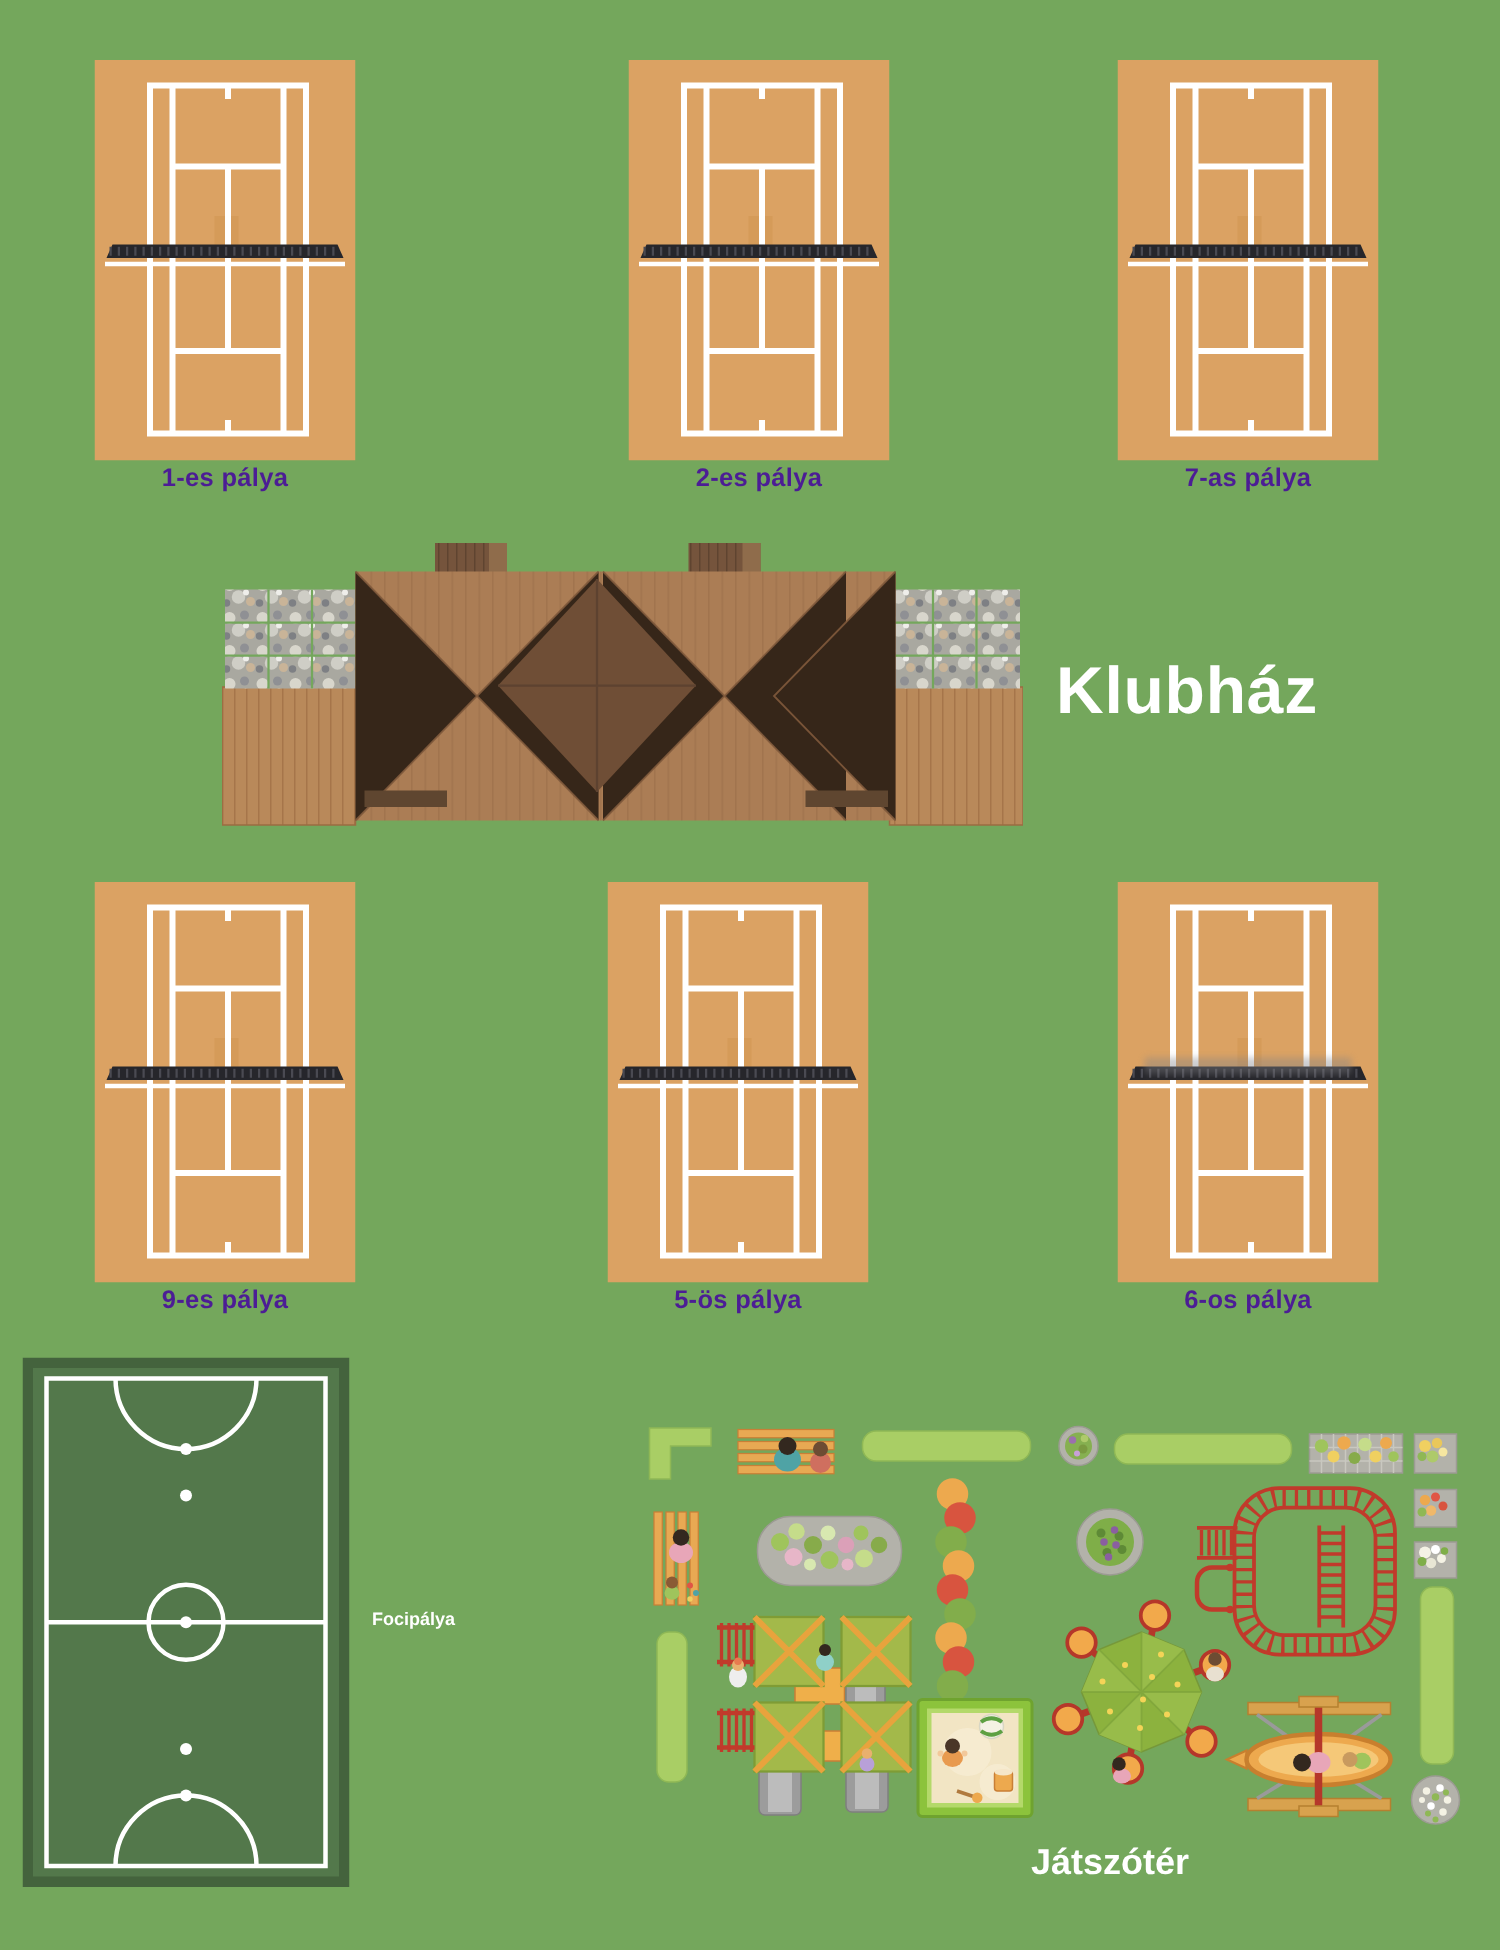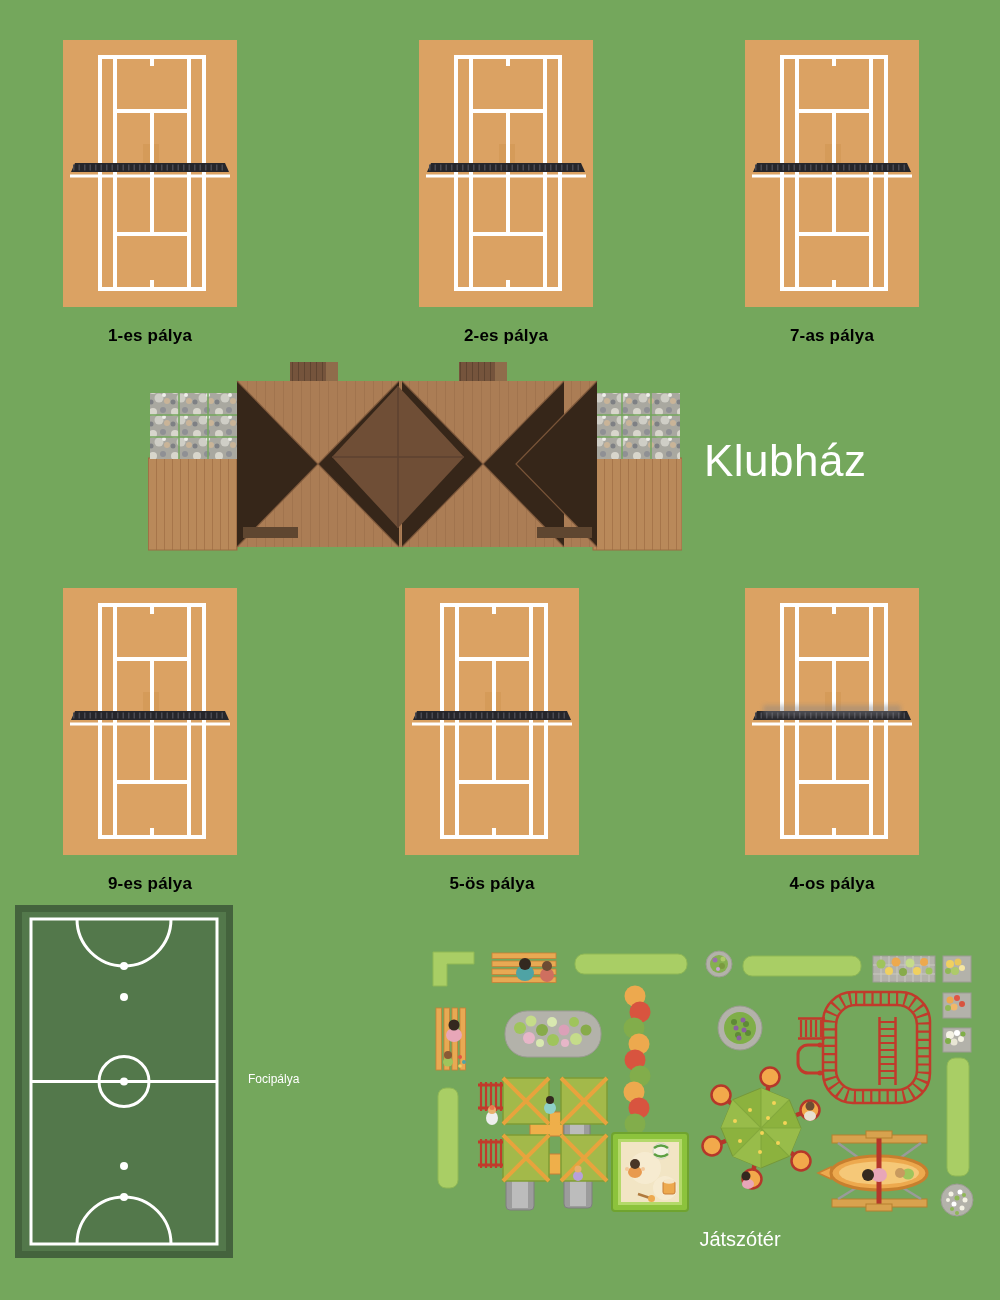--- a/index.html
+++ b/index.html
@@ -5,29 +5,29 @@
   html,body{margin:0;padding:0;}
   #stage{
     position:relative;width:1000px;height:1300px;overflow:hidden;
     background:#74a75c;
     font-family:"Liberation Sans", sans-serif;
   }
   .abs{position:absolute;display:block;}
   .court-unit{position:absolute;width:174px;}
   .court-svg{display:block;width:174px;height:267px;}
   .court-label{
-    margin-top:19px;text-align:center;color:#000000;
+    margin-top:2px;text-align:center;color:#4c1d95;
     font-size:17px;font-weight:700;letter-spacing:.2px;
   }
   .big-label{
-    position:absolute;color:#fff;font-weight:400;
+    position:absolute;color:#fff;font-weight:700;
   }
   #clubhouse-label{left:704px;top:436px;font-size:44px;letter-spacing:.5px;}
   #football-label{left:248px;top:1072px;font-size:12px;}
-  #playground-label{left:660px;top:1228px;width:160px;text-align:center;font-size:20px;}
+  #playground-label{left:660px;top:1228px;width:160px;text-align:center;font-size:24px;}
   .net-blur{
     position:absolute;left:18px;top:117px;width:138px;height:11px;
     background:rgba(130,130,135,.40);filter:blur(2px);border-radius:2px;
   }
 </style>
 </head>
 <body>
 
 <div id="stage">
 
@@ -146,21 +146,21 @@
     <svg class="court-svg" viewBox="0 0 174 267">
         <use href="#court-sym"></use>
       </svg>
     <div class="court-label">5-ös pálya</div>
   </div>
   <div class="court-unit" style="left:745px;top:588px">
     <svg class="court-svg" viewBox="0 0 174 267">
         <use href="#court-sym"></use>
       </svg>
     <div class="net-blur"></div>
-    <div class="court-label">4-os pálya</div>
+    <div class="court-label">6-os pálya</div>
   </div>
 
   <svg class="abs" style="left:15px;top:905px" width="218" height="353" viewBox="0 0 218 353">
     <rect width="218" height="353" fill="#44633d"></rect>
     <rect x="7" y="7" width="204" height="339" fill="#53784b"></rect>
     <g stroke="#ffffff" stroke-width="3" fill="none">
       <rect x="16" y="14" width="186" height="325"></rect>
       <line x1="16" y1="176.5" x2="202" y2="176.5"></line>
       <circle cx="109" cy="176.5" r="25"></circle>
       <path d="M62,14 A47,47 0 0 0 156,14"></path>

